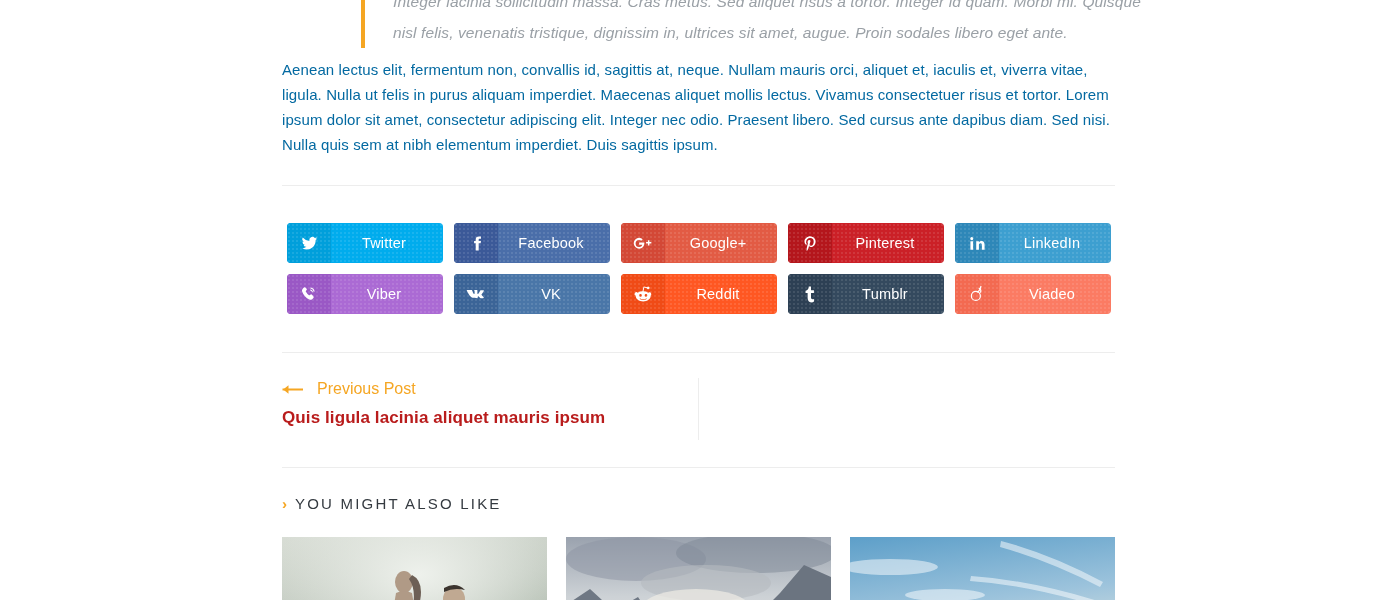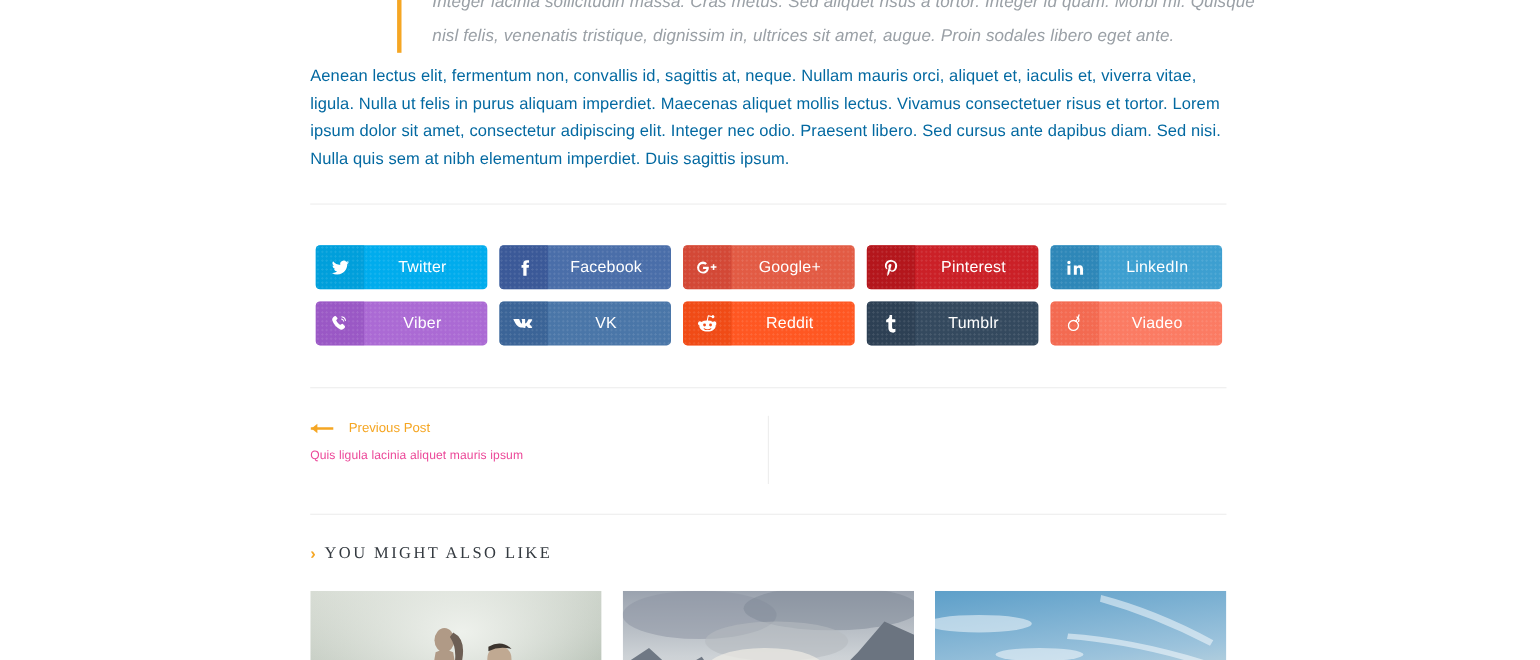--- a/index.html
+++ b/index.html
@@ -135,32 +135,33 @@
     box-sizing: border-box;
   }
   .postnav .col.right {
     border-left: 1px solid #ededed;
   }
   .postnav .meta {
     display: flex;
     align-items: center;
     gap: 13px;
     color: #f5a623;
-    font-size: 12px;
+    font-size: 16px;
     height: 22px;
   }
   .postnav .meta .arrow {
     display: inline-flex;
     align-items: center;
   }
   .postnav .title {
     margin-top: 8px;
-    font-size: 11px;
-    color: #ec4899;
+    font-size: 17px;
+    color: #b91c1c;
     letter-spacing: .1px;
+    font-weight: bold;
   }
 
   
   .also-head {
     position: absolute;
     left: 0;
     top: 495px;
     display: flex;
     align-items: center;
     gap: 8px;
@@ -169,21 +170,20 @@
     color: #f5a623;
     font-size: 15px;
     line-height: 1;
     font-weight: bold;
   }
   .also-head .txt {
     font-size: 15px;
     letter-spacing: 2.2px;
     color: #343a40;
     text-transform: uppercase;
-    font-family: Liberation Serif, serif;
   }
 
   .thumbs {
     position: absolute;
     left: 0;
     top: 537px;
     width: 833px;
     display: flex;
     gap: 19px;
   }

